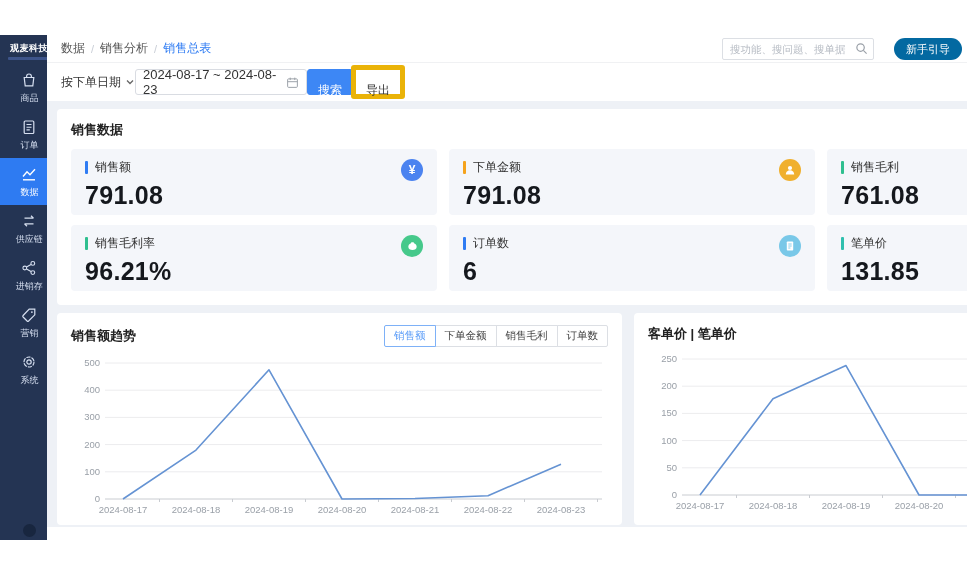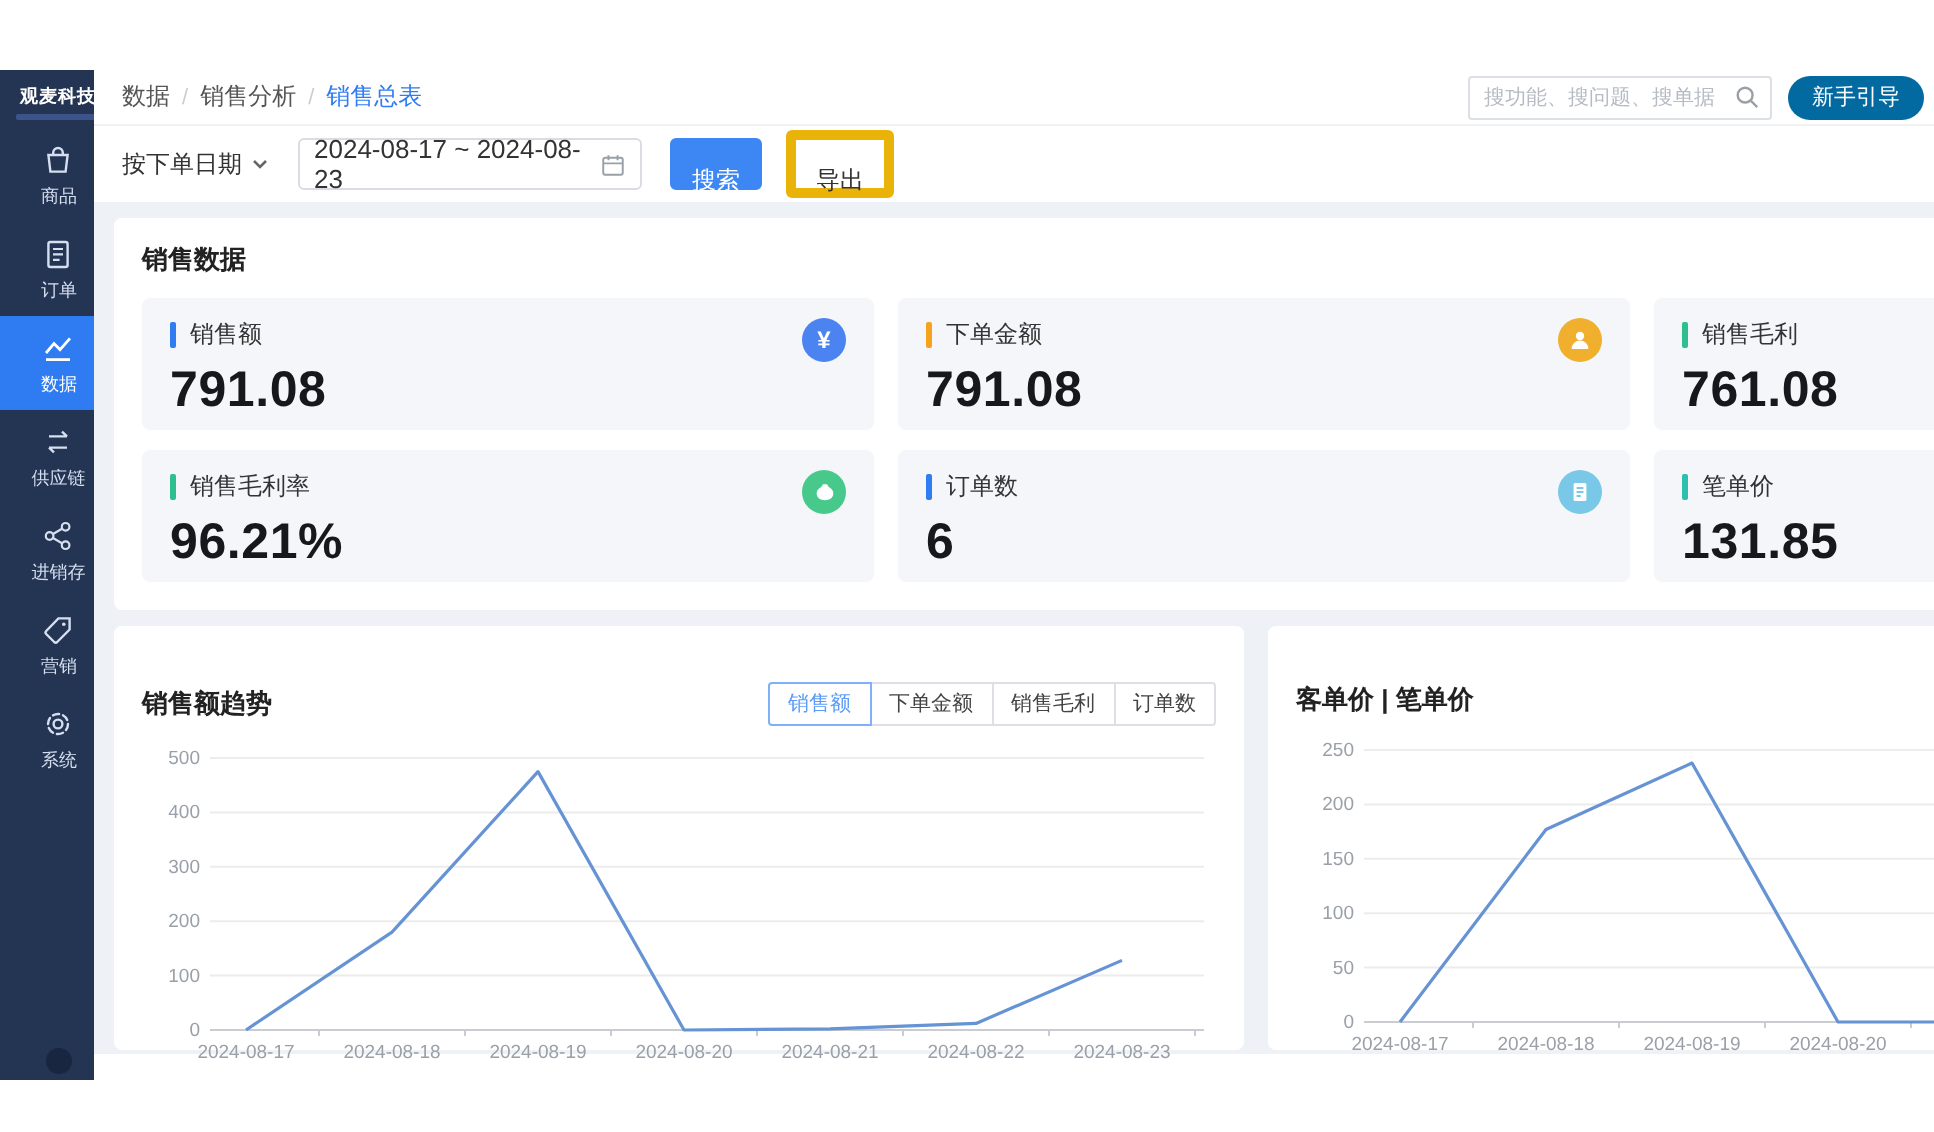--- a/index.html
+++ b/index.html
@@ -24,30 +24,30 @@
 
   
   .main { position:absolute; left:47px; top:0; width:920px; height:505px;
           background:#ffffff; overflow:hidden; }
 
   .topbar { height:28px; display:flex; align-items:center; padding:0 5px 0 14px;
             border-bottom:1px solid #f0f1f3; background:#fff; }
   .crumbs { display:flex; align-items:center; gap:6px; font-size:12px; color:#555; }
   .crumbs .sep { color:#c9ced6; font-size:11px; }
   .crumbs .current { color:#2f7cf3; }
-  .topbar-right { margin-left:auto; display:flex; align-items:flex-end; gap:8px; }
+  .topbar-right { margin-left:auto; display:flex; align-items:flex-end; gap:20px; }
   .searchbox { width:152px; height:22px; border:1px solid #dcdfe4; border-radius:2px;
                display:flex; align-items:center; padding:0 5px 0 7px; background:#fff; }
   .searchbox input { flex:1; border:none; outline:none; font-size:10.5px; color:#333; min-width:0;
                      font-family:inherit; }
   .searchbox input::placeholder { color:#b7bcc4; }
   .guide-btn { height:22px; padding:0 12px; background:#0369a1; color:#fff; border:none;
                border-radius:11px; font-size:11px; line-height:22px; cursor:pointer; white-space:nowrap; }
 
-  .filterbar { height:38px; display:flex; align-items:center; gap:14px; padding:0 14px; background:#fff; }
+  .filterbar { height:38px; display:flex; align-items:center; gap:0; padding:0 14px; background:#fff; }
   .date-type { display:flex; align-items:center; gap:4px; font-size:12px; color:#333; cursor:pointer; }
   .date-input { width:172px; height:26px; border:1px solid #d9dce2; border-radius:3px;
                 display:flex; align-items:center; padding:0 7px; font-size:13px; color:#333;
                 background:#fff; cursor:pointer; }
   .date-input .dtext { flex:1; }
   .btn { height:26px; padding:12px 10px; font-size:12px; border-radius:3px; cursor:pointer;
          font-family:inherit; }
   .btn-primary { background:#3d87f5; color:#fff; border:1px solid #3d87f5; }
   .btn-plain { background:#fff; color:#333; border:5px solid #eab308; margin-left:-2px; }
 
@@ -62,21 +62,21 @@
   .card { background:#f4f6fa; border-radius:4px; padding:10px 14px; position:relative; }
   .card .label-row { display:flex; align-items:center; gap:7px; }
   .card .accent { width:3px; height:13px; border-radius:1px; }
   .card .clabel { font-size:12px; color:#333; }
   .card .cvalue { margin-top:5px; font-size:25px; font-weight:bold; color:#15181d; letter-spacing:0.3px; }
   .card .cicon { position:absolute; right:14px; top:10px; width:22px; height:22px; border-radius:50%;
                  display:flex; align-items:center; justify-content:center; }
   .card .cicon span { color:#fff; font-size:12px; font-weight:bold; }
 
   .charts-row { margin-top:8px; display:flex; gap:12px; }
-  .chart-panel { width:565px; height:212px; padding:28px 14px; }
+  .chart-panel { width:565px; height:212px; padding:12px 14px; }
   .chart-head { display:flex; align-items:center; }
   .chart-title { font-size:13px; font-weight:bold; color:#222; }
   .tabs { margin-left:auto; display:flex; }
   .tab { padding:3px 9px; font-size:10.5px; color:#444; border:1px solid #dcdfe4;
          background:#fff; margin-left:-1px; cursor:pointer; white-space:nowrap; }
   .tab:first-child { margin-left:0; border-radius:2px 0 0 2px; }
   .tab:last-child { border-radius:0 2px 2px 0; }
   .tab.active { color:#5a9cf8; border-color:#7eb1f7; position:relative; z-index:1; }
 
   .chart-svg { display:block; margin-top:6px; }

